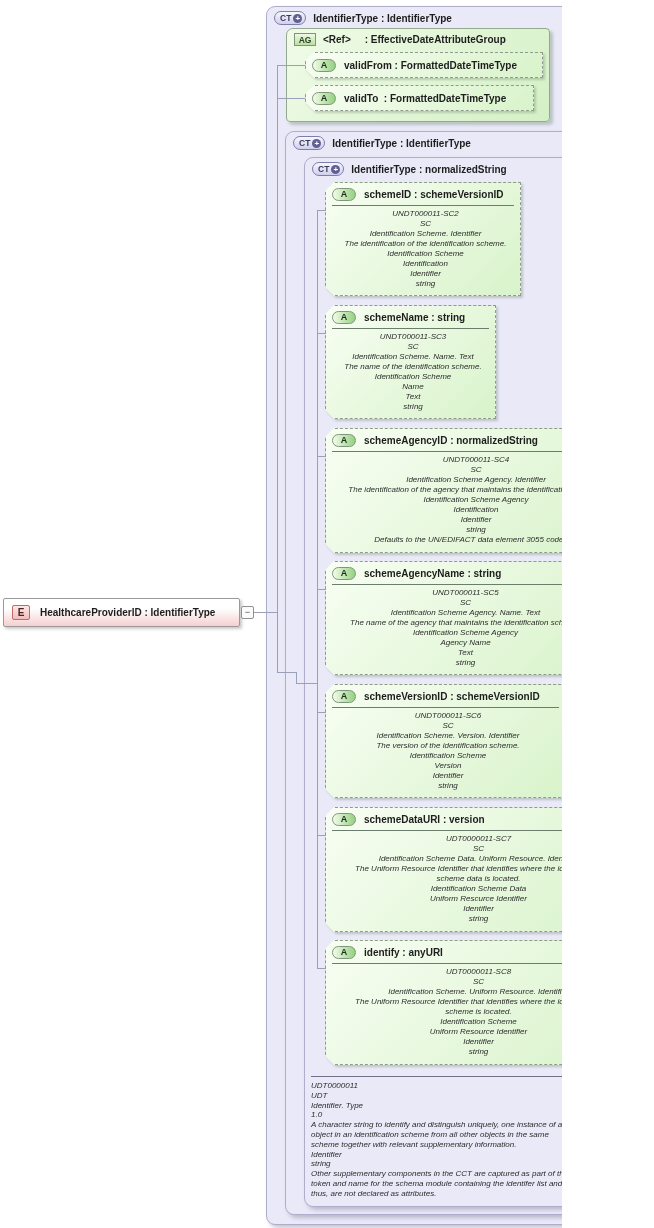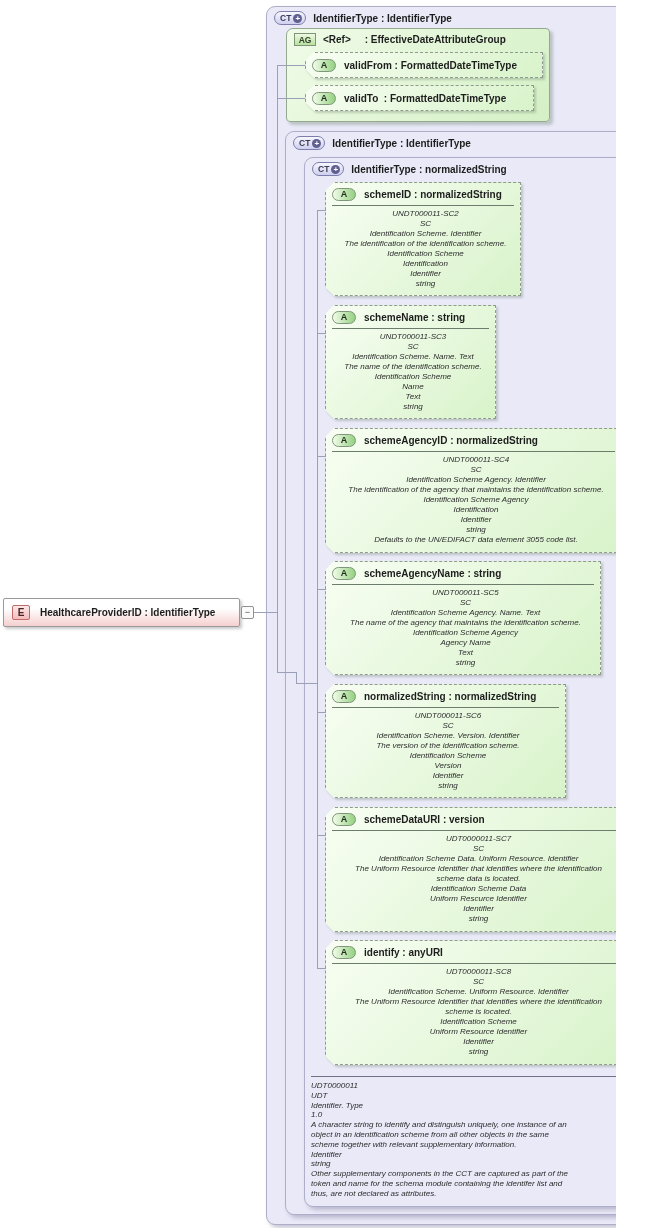--- a/index.html
+++ b/index.html
@@ -1,16 +1,16 @@
 <!DOCTYPE html>
 <html><head>
 <meta charset="utf-8">
 <style>
   html,body{margin:0;padding:0;background:#ffffff;}
-  .canvas{position:relative;width:616px;height:1228px;overflow:hidden;
+  .canvas{position:relative;width:562px;height:1228px;overflow:hidden;
           font-family:"Liberation Sans","DejaVu Sans",sans-serif;background:#ffffff;}
 
   
   .ct-container{position:absolute;background:#e9e9f8;border:1px solid #aeaecb;
                 border-radius:9px;box-shadow:3px 3px 4px rgba(128,128,158,.45);}
   .c1{left:266px;top:6px;width:384px;height:1217px;}
   .c2{left:285px;top:131px;width:362px;height:1082px;}
   .c3{left:304px;top:157px;width:330px;height:1048px;}
   .ct-header{position:absolute;left:7px;top:4px;display:flex;align-items:center;gap:7px;}
 
@@ -148,21 +148,21 @@
         <span class="a-pill">A</span>
         <span class="hdr-label">validTo  : FormattedDateTimeType</span>
       </div>
     </div>
   </div>
 
   <div class="attr-wrap b1">
     <div class="attr-box">
       <div class="attr-header">
         <span class="a-pill">A</span>
-        <span class="hdr-label">schemeID : normalizedString</span>
+        <span class="hdr-label">schemeID : schemeVersionID</span>
       </div>
       <div class="attr-hr"></div>
       <div class="attr-lines">UNDT000011-SC2
 SC
 Identification Scheme. Identifier
 The identification of the identification scheme.
 Identification Scheme
 Identification
 Identifier
 string</div>
@@ -217,21 +217,21 @@
 Identification Scheme Agency
 Agency Name
 Text
 string</div>
     </div>
   </div>
   <div class="attr-wrap b5">
     <div class="attr-box">
       <div class="attr-header">
         <span class="a-pill">A</span>
-        <span class="hdr-label">normalizedString : normalizedString</span>
+        <span class="hdr-label">schemeVersionID : schemeVersionID</span>
       </div>
       <div class="attr-hr"></div>
       <div class="attr-lines">UNDT000011-SC6
 SC
 Identification Scheme. Version. Identifier
 The version of the identification scheme.
 Identification Scheme
 Version
 Identifier
 string</div>

